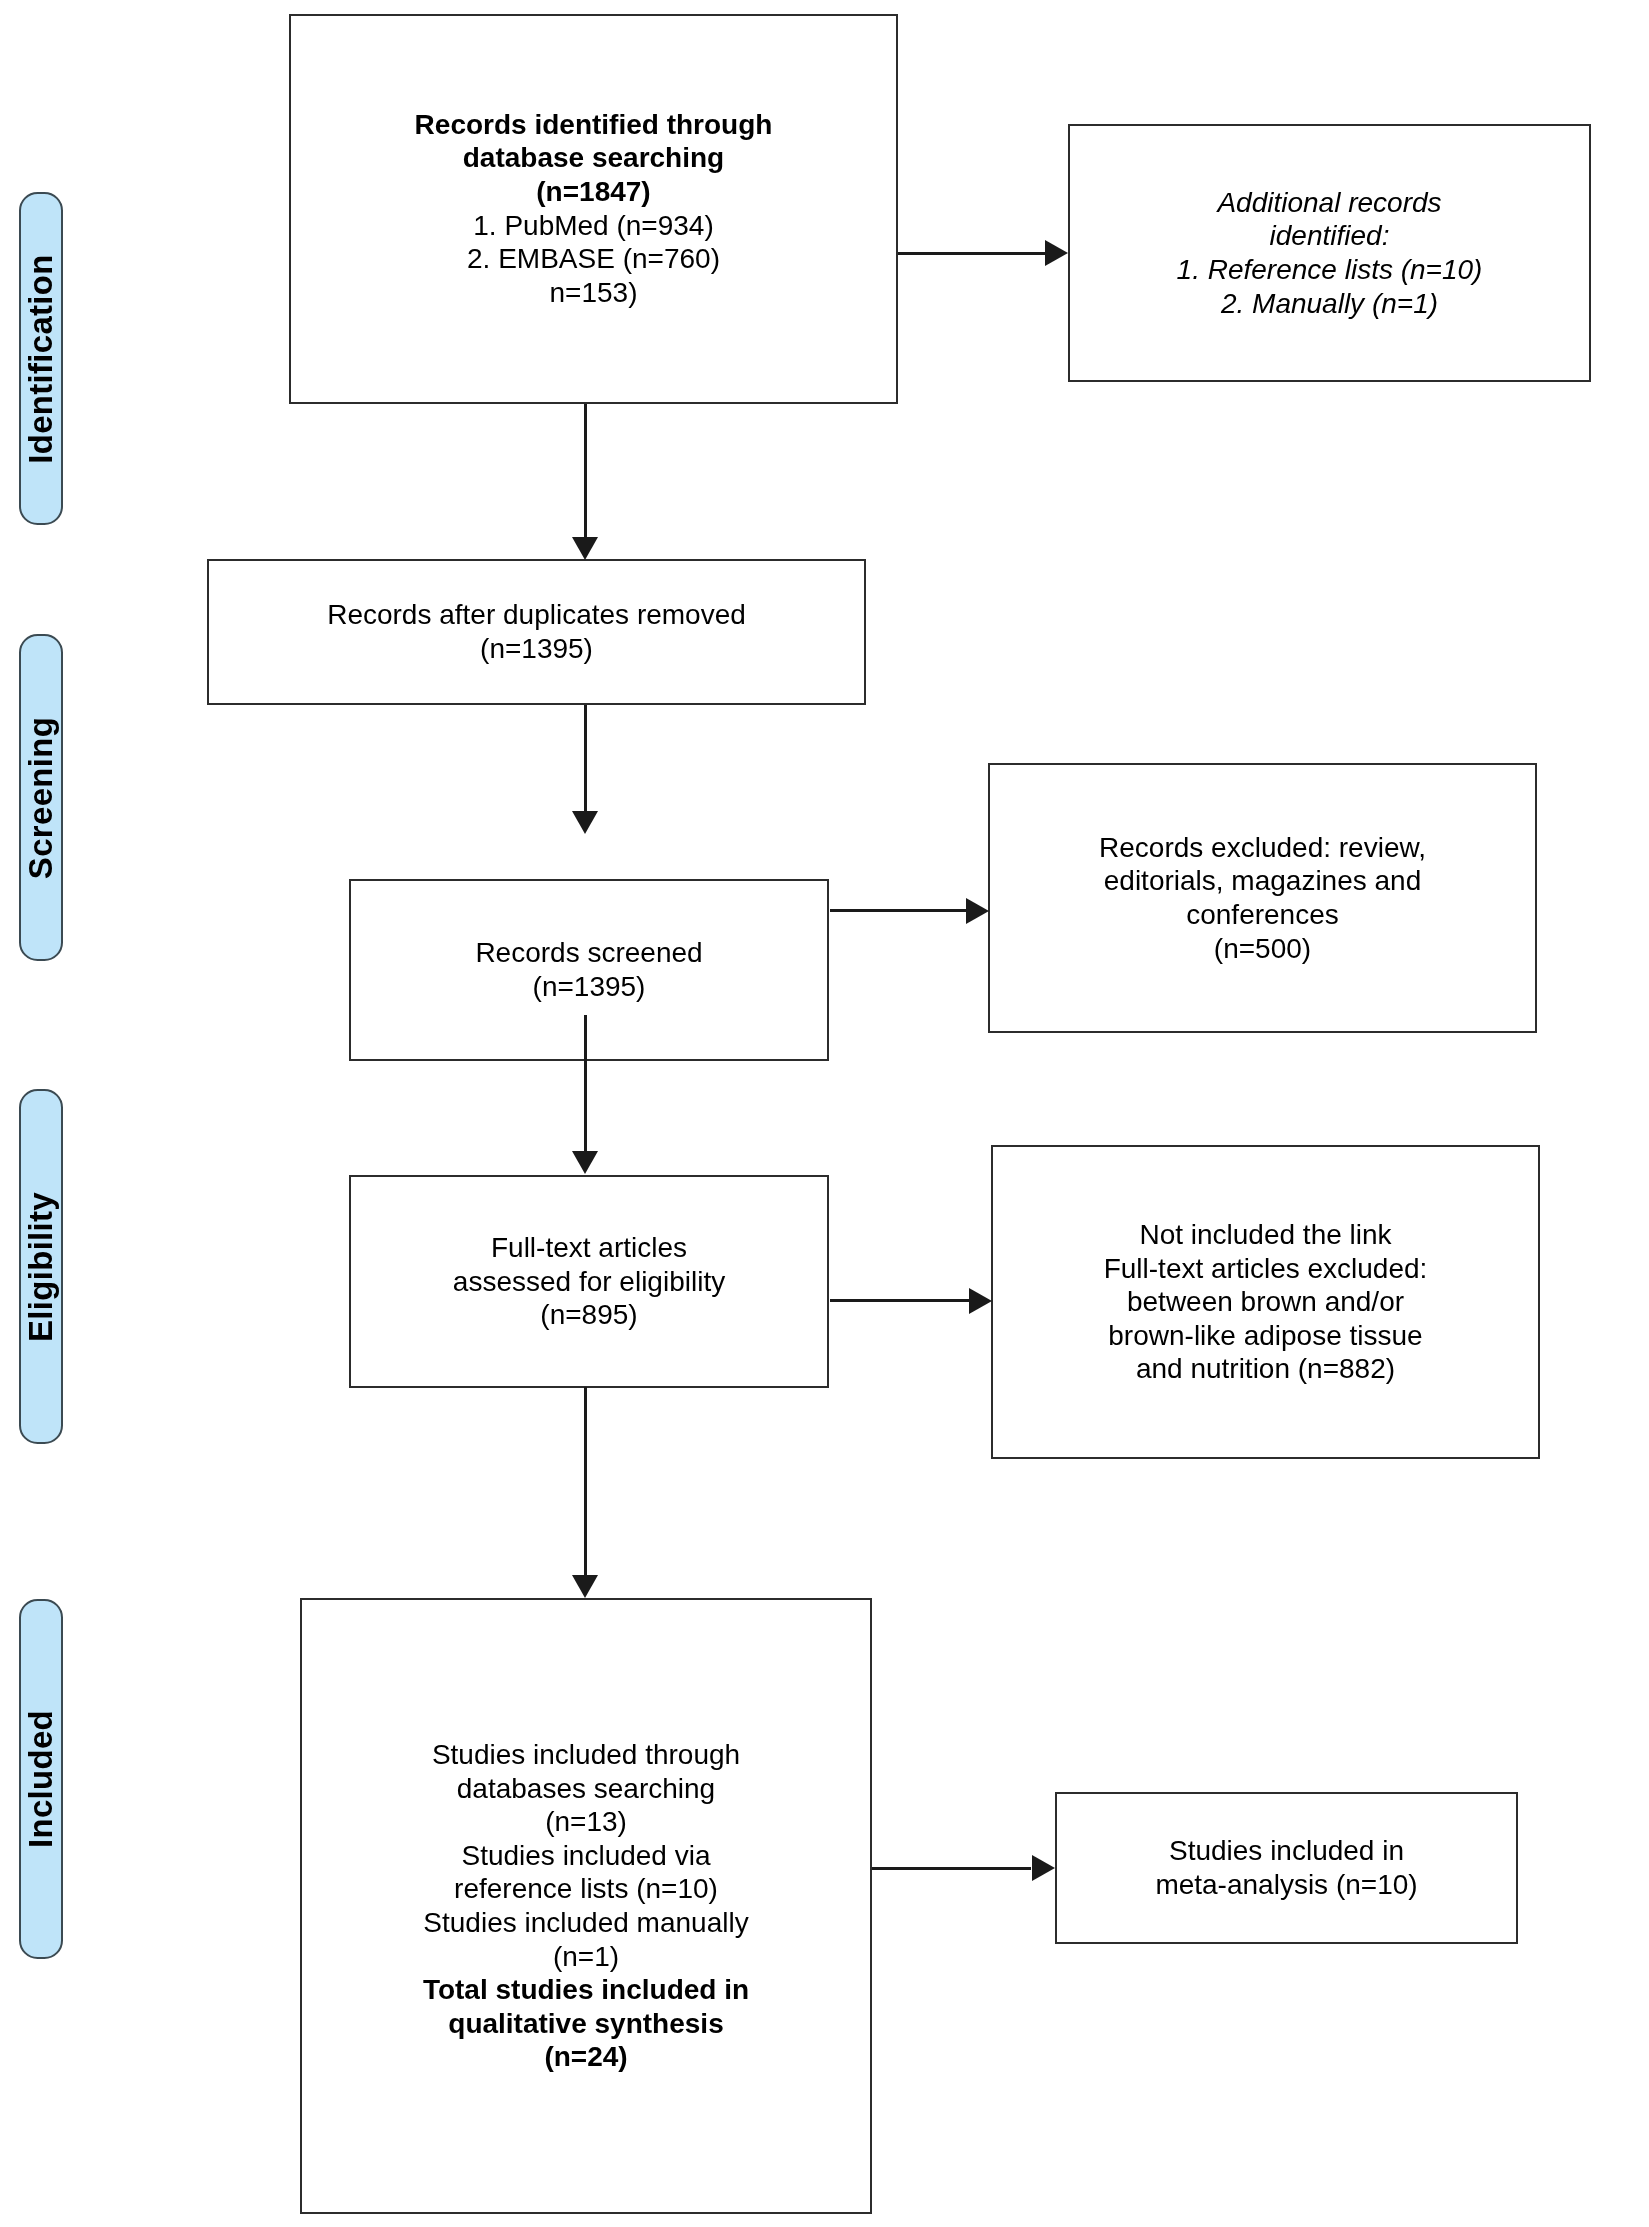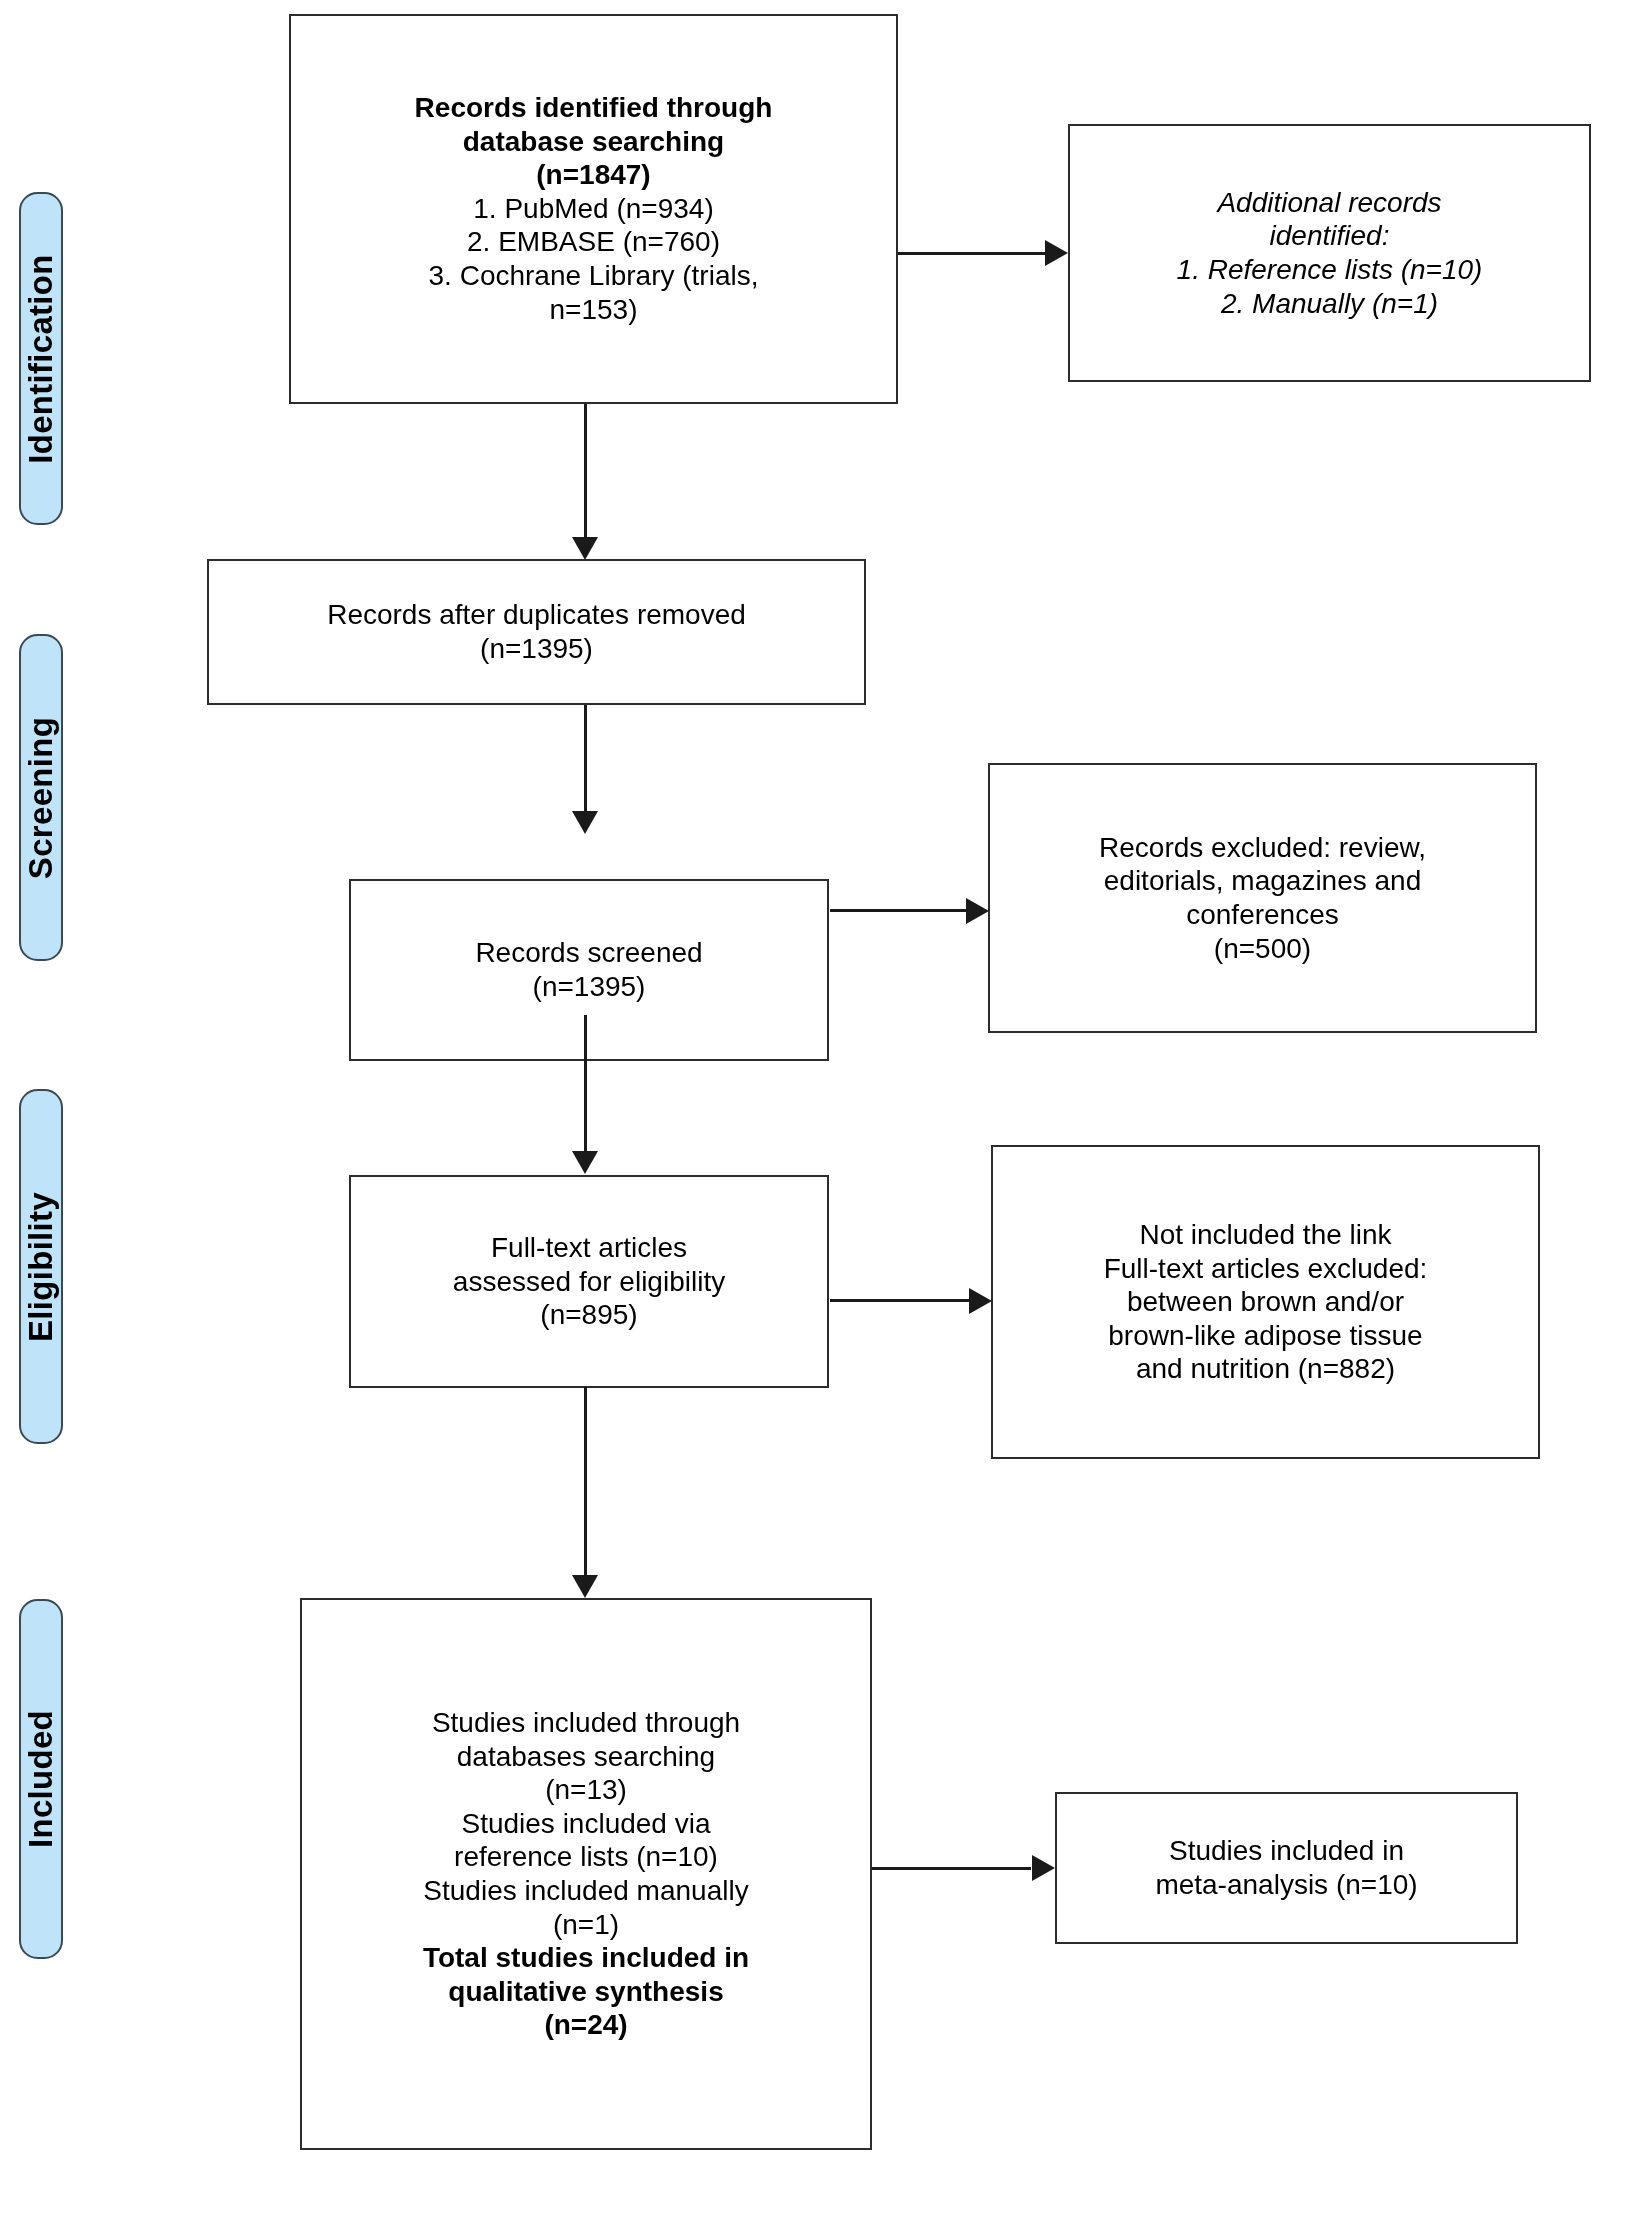--- a/index.html
+++ b/index.html
@@ -109,21 +109,20 @@
   <div class="stage-label" style="left:19px; top:1599px; width:44px; height:360px;">
     <span class="stage-text">Included</span>
   </div>
 
   <div class="flow-box" style="left:289px; top:13.6px; width:609px; height:390px;">
     <span class="line bold">Records identified through</span>
     <span class="line bold">database searching</span>
     <span class="line bold">(n=1847)</span>
     <span class="line">1. PubMed (n=934)</span>
     <span class="line">2. EMBASE (n=760)</span>
-    <span class="line">3. Cochrane Library (trials,</span>
     <span class="line">n=153)</span>
   </div>
 
   <div class="flow-box" style="left:1068px; top:124px; width:523px; height:258px;font-style:italic;">
     <span class="line">Additional records</span>
     <span class="line">identified:</span>
     <span class="line">1. Reference lists (n=10)</span>
     <span class="line">2. Manually (n=1)</span>
   </div>
 
@@ -169,21 +168,21 @@
     <span class="line">Not included the link</span>
     <span class="line">Full-text articles excluded:</span>
     <span class="line">between brown and/or</span>
     <span class="line">brown-like adipose tissue</span>
     <span class="line">and nutrition (n=882)</span>
   </div>
 
   <div class="conn conn-h" style="left:830px; top:1299px; width:139px;"></div>
   <div class="arrow-right" style="left:969px; top:1288px;"></div>
 
-  <div class="flow-box" style="left:300px; top:1598px; width:572px; height:552px;">
+  <div class="flow-box" style="left:300px; top:1598px; width:572px; height:616px;">
     <span class="line">Studies included through</span>
     <span class="line">databases searching</span>
     <span class="line">(n=13)</span>
     <span class="line">Studies included via</span>
     <span class="line">reference lists (n=10)</span>
     <span class="line">Studies included manually</span>
     <span class="line">(n=1)</span>
     <span class="line bold">Total studies included in</span>
     <span class="line bold">qualitative synthesis</span>
     <span class="line bold">(n=24)</span>

